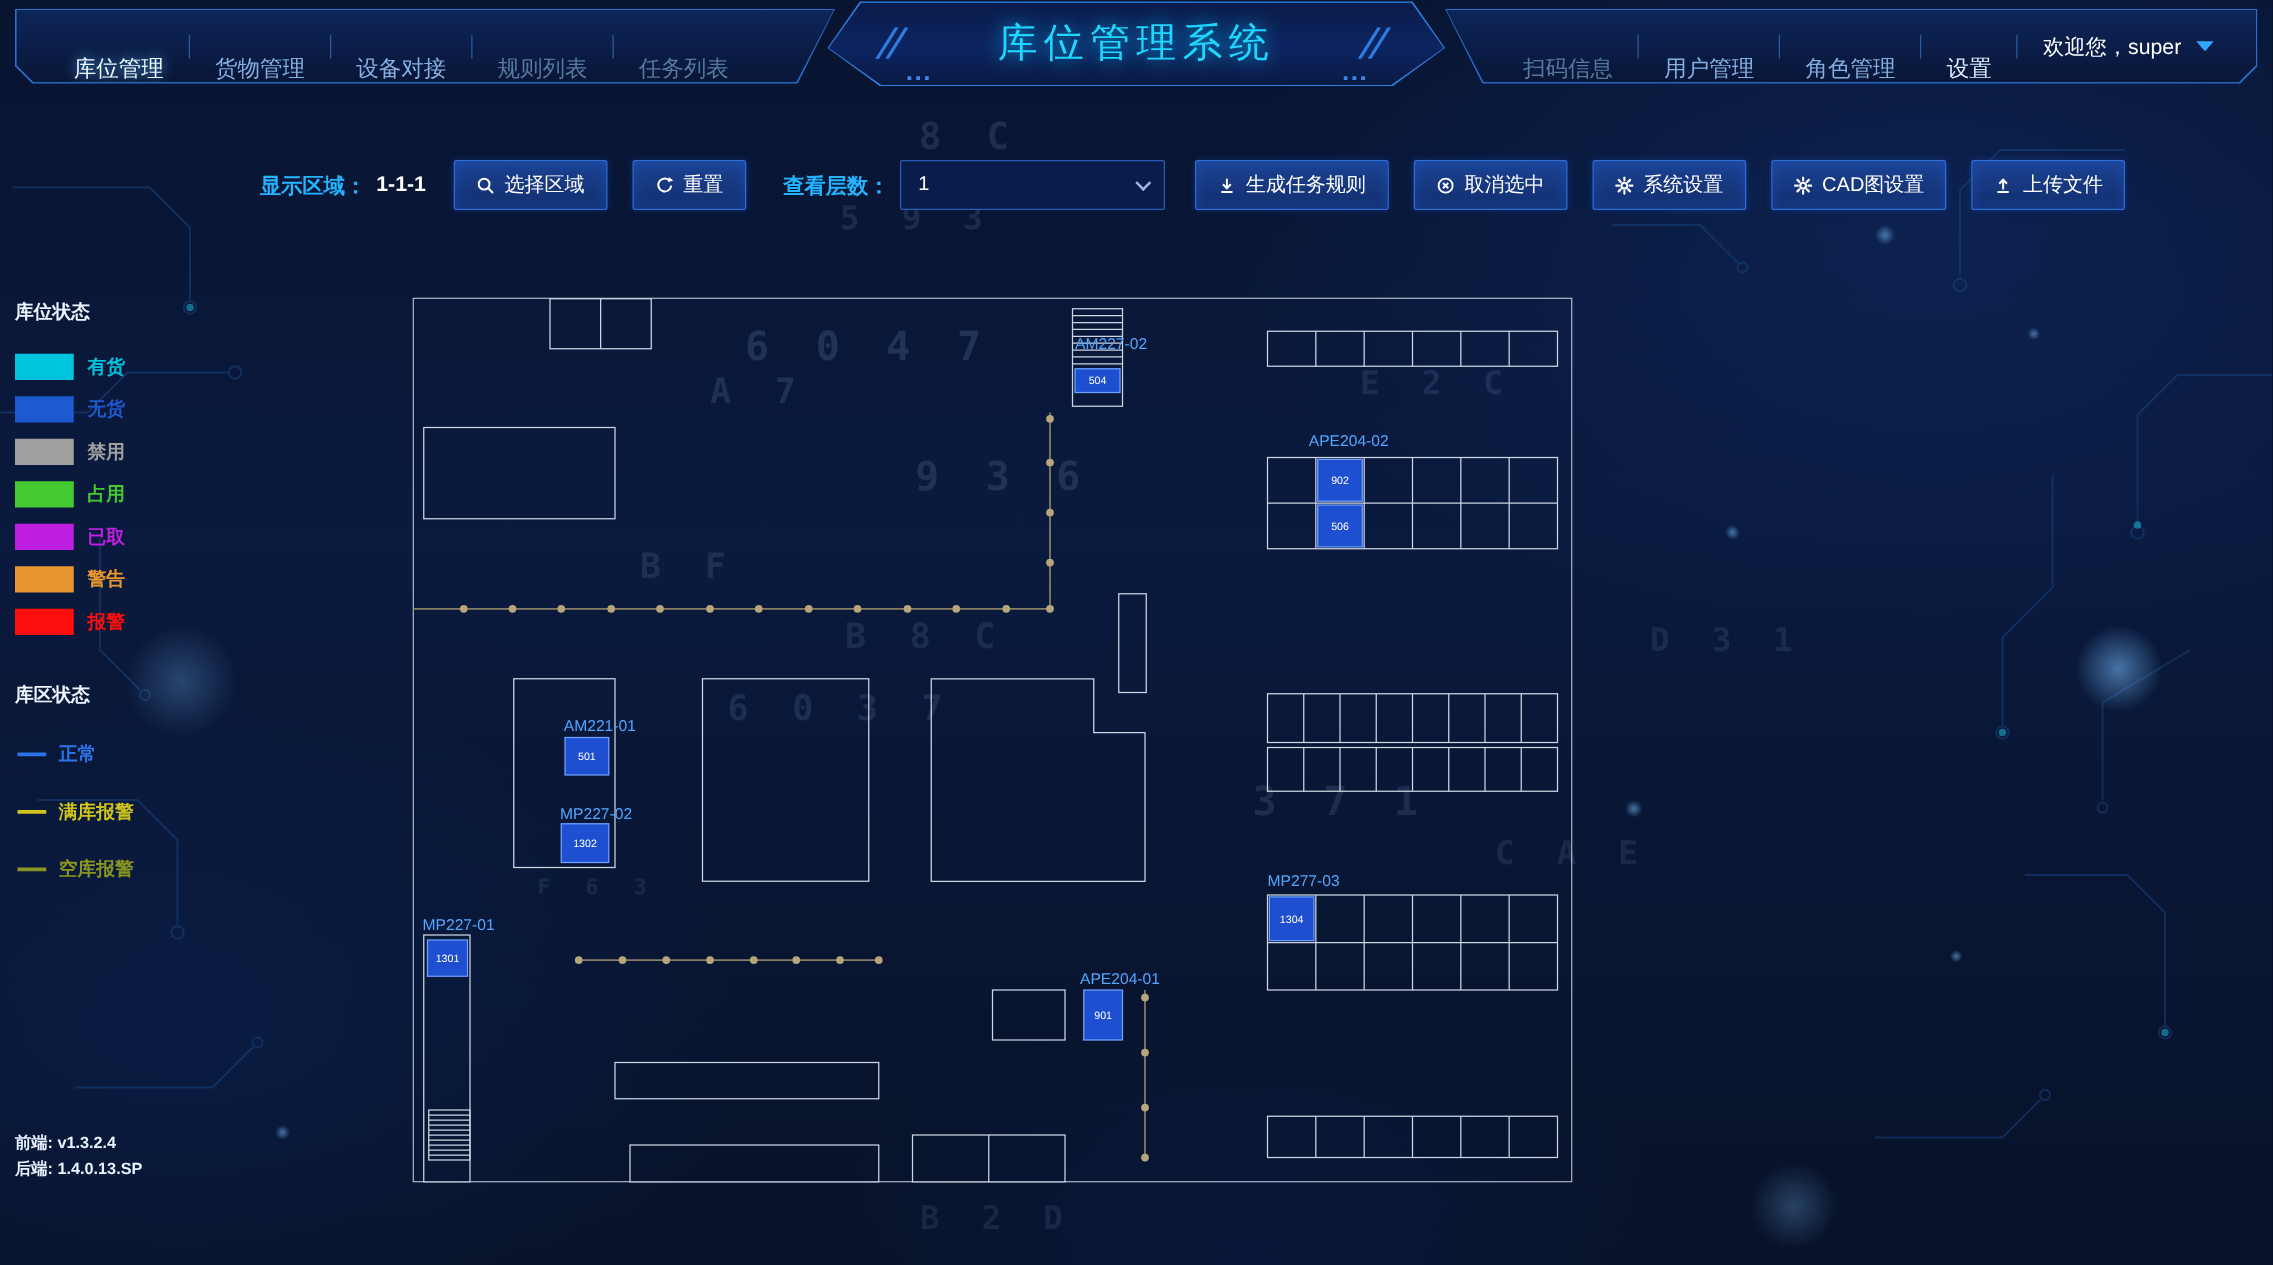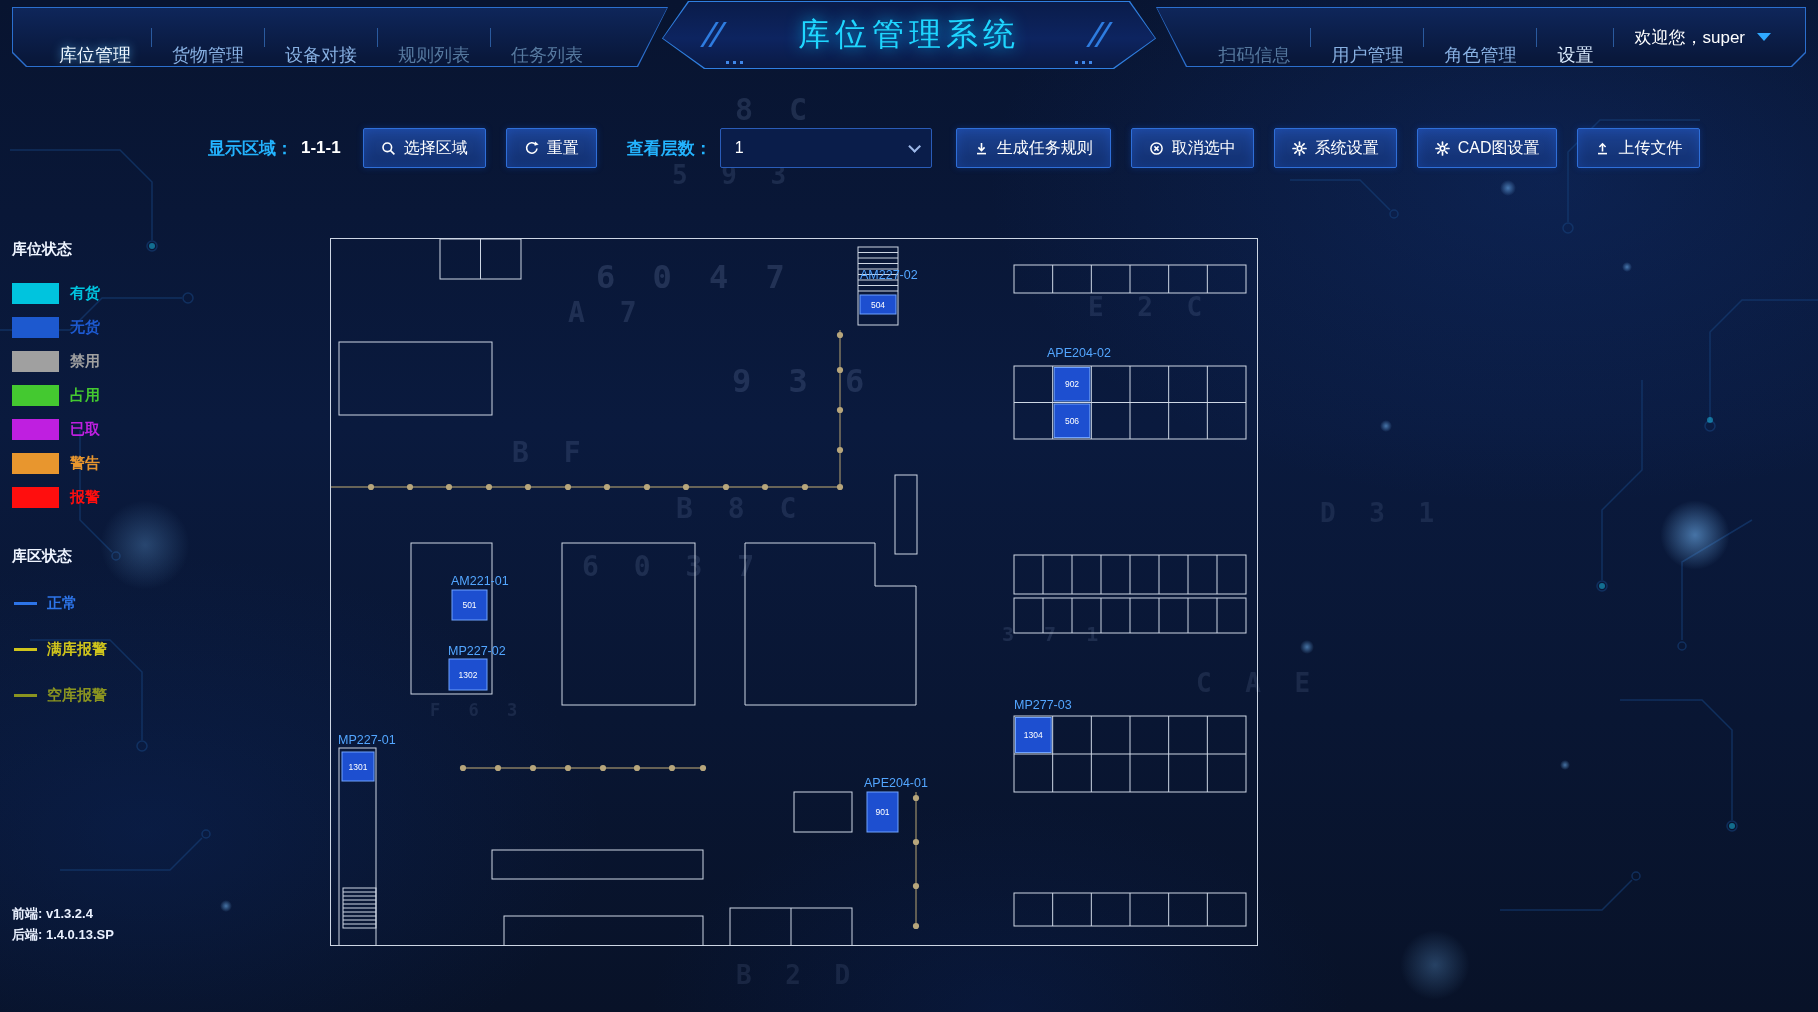--- a/index.html
+++ b/index.html
@@ -153,21 +153,21 @@
   <div id="glyph-layer">
       <span class="glyph" style="left: 735px; top: 92px; font-size: 30px; opacity: 0.16;">8 C</span>
       <span class="glyph" style="left: 672px; top: 160px; font-size: 26px; opacity: 0.14;">5 9 3</span>
       <span class="glyph" style="left: 560px; top: 258px; font-size: 32px; opacity: 0.18; margin-left: 36px;">6 0 4 7</span>
       <span class="glyph" style="left: 568px; top: 296px; font-size: 28px; opacity: 0.16;">A 7</span>
       <span class="glyph" style="left: 1088px; top: 292px; font-size: 26px; opacity: 0.14;">E 2 C</span>
       <span class="glyph" style="left: 512px; top: 436px; font-size: 28px; opacity: 0.15;">B F</span>
       <span class="glyph" style="left: 732px; top: 362px; font-size: 32px; opacity: 0.17;">9 3 6</span>
       <span class="glyph" style="left: 676px; top: 492px; font-size: 28px; opacity: 0.14;">B 8 C</span>
       <span class="glyph" style="left: 582px; top: 550px; font-size: 28px; opacity: 0.15;">6 0 3 7</span>
-      <span class="glyph" style="left: 1002px; top: 622px; font-size: 20px; opacity: 0.15;">3 7 1</span>
+      <span class="glyph" style="left: 1002px; top: 622px; font-size: 32px; opacity: 0.15;">3 7 1</span>
       <span class="glyph" style="left: 1196px; top: 668px; font-size: 26px; opacity: 0.13;">C A E</span>
       <span class="glyph" style="left: 1320px; top: 498px; font-size: 26px; opacity: 0.12;">D 3 1</span>
       <span class="glyph" style="left: 430px; top: 700px; font-size: 17px; opacity: 0.12;">F 6 3</span>
       <span class="glyph" style="left: 736px; top: 960px; font-size: 26px; opacity: 0.12;">B 2 D</span>
     </div>
 
   <header class="header">
 
     <div class="frame frame-left">
       <div class="inner">

